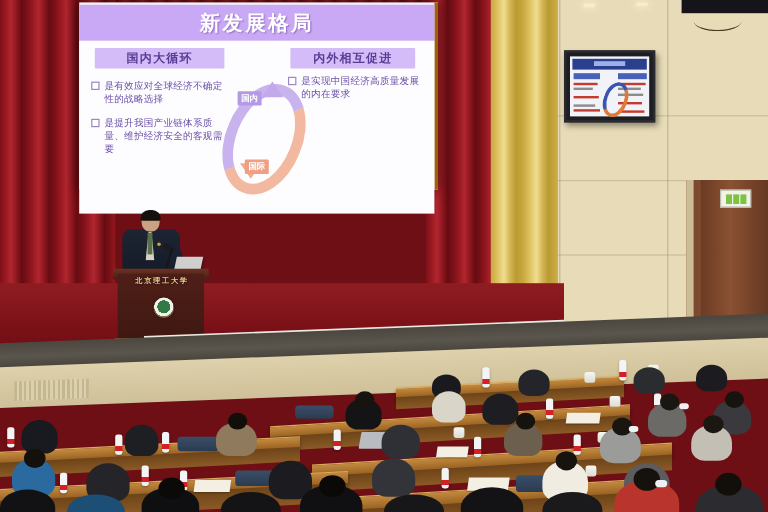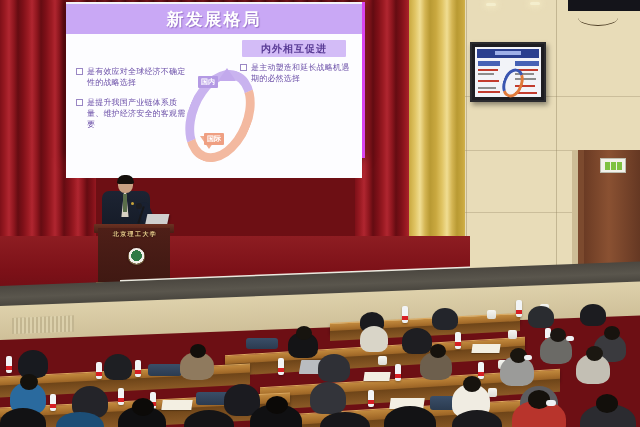--- a/index.html
+++ b/index.html
@@ -21,21 +21,21 @@
   .curtain-gold{position:absolute;left:409px;top:0;width:56px;height:244px;
     background:repeating-linear-gradient(90deg,
       #c9a83f 0px,#e0c463 6px,#f0dd92 11px,#d4b553 16px,#b99a33 21px,#c9a83f 27px);
   }
   .curtain-top{position:absolute;left:0;top:0;width:465px;height:16px;
     background:repeating-linear-gradient(90deg,#6f0d14 0px,#8e1820 7px,#5d0a10 14px);}
 
   
   #screen{position:absolute;left:66px;top:2px;width:296px;height:156px;
     background:#f4f2f6;box-shadow:0 0 10px rgba(0,0,0,.55);
-    border-right:3px solid #d946ef;}
+    border-right:3px solid #a16207;}
   .slide-header{position:absolute;left:0;top:2px;width:100%;height:30px;
     background:#c9a8f5;display:flex;align-items:center;justify-content:center;}
   .slide-title{color:#ffffff;font-size:17px;font-weight:bold;letter-spacing:2px;
     text-shadow:1px 1px 1px rgba(120,80,170,.6);}
   .slide-body{position:absolute;left:0;top:32px;width:100%;height:144px;background:#fdfdff;}
 
   .col-head{position:absolute;height:17px;background:#d3bcf7;display:flex;
     align-items:center;justify-content:center;border-radius:1px;}
   .col-head span{color:#5a3c96;font-size:10px;font-weight:bold;letter-spacing:1px;}
   .col-head.left{left:13px;top:6px;width:108px;}
@@ -196,39 +196,42 @@
   <div class="curtain-red left"></div>
   <div class="curtain-red" style="left:355px;top:0;width:58px;height:250px;"></div>
   <div class="curtain-gold"></div>
 
   <div id="screen">
     <div class="slide-header">
       <div class="slide-title">新发展格局</div>
     </div>
     <div class="slide-body">
 
+      <div class="col-head left">
+        <span>国内大循环</span>
+      </div>
       <div class="col-head right">
         <span>内外相互促进</span>
       </div>
 
       <div class="bullets left">
         <div class="bullet">
           <span class="box"></span>
           <span class="tx">是有效应对全球经济不确定性的战略选择</span>
         </div>
         <div class="bullet">
           <span class="box"></span>
           <span class="tx">是提升我国产业链体系质量、维护经济安全的客观需要</span>
         </div>
       </div>
 
       <div class="bullets right">
         <div class="bullet">
           <span class="box"></span>
-          <span class="tx">是主动塑造和延长战略机遇期的必然选择</span>
+          <span class="tx">是实现中国经济高质量发展的内在要求</span>
         </div>
       </div>
 
       <div id="cycle">
         <div class="ring"></div>
         <div class="tri up"></div>
         <div class="tri down"></div>
         <div class="arrow-tag dom">国内</div>
         <div class="arrow-tag intl">国际</div>
       </div>

